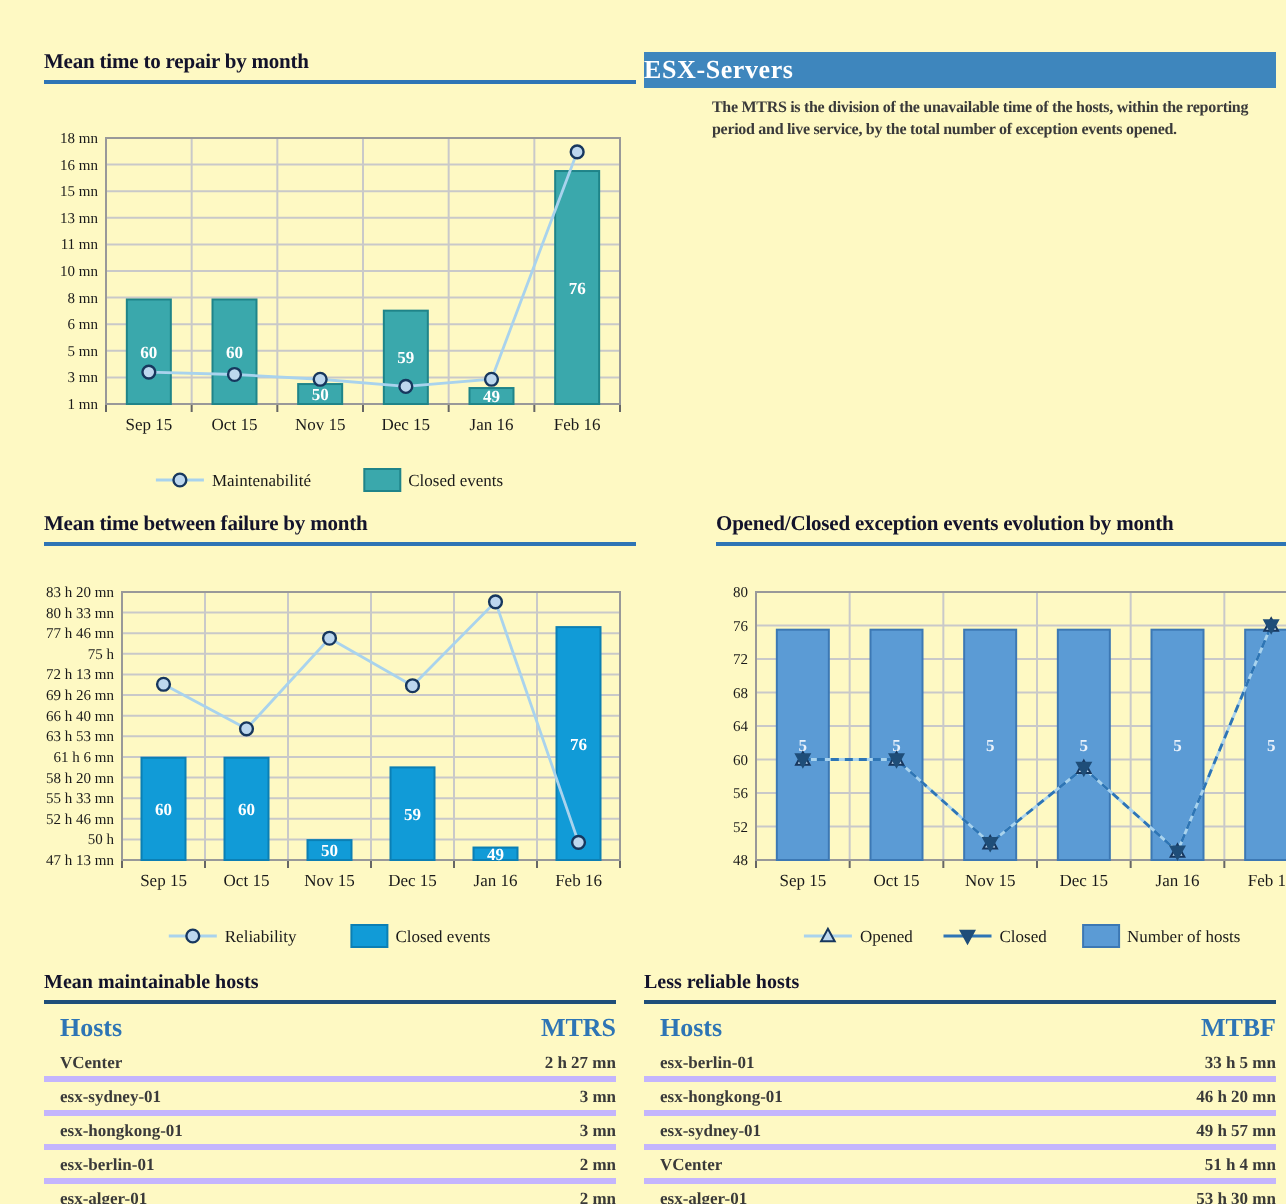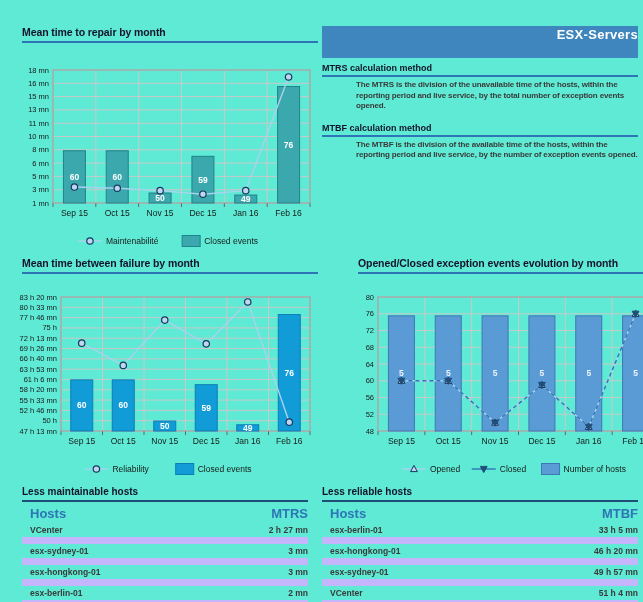--- a/index.html
+++ b/index.html
@@ -1,42 +1,42 @@
 <!DOCTYPE html>
 <html><head>
 <meta charset="utf-8">
 <style>
   html,body{margin:0;padding:0;background:#fff;}
-  .page{position:relative;width:643px;height:602px;background:#5eead4;
-        font-family:Liberation Sans, sans-serif;overflow:hidden;}
+  .page{position:relative;width:643px;height:602px;background:#fef9c3;
+        font-family:Liberation Serif, serif;overflow:hidden;}
   .chart-panel,.info-panel,.table-panel{position:absolute;}
   .pos-mttr{left:22px;top:26px;width:296px;}
   .info-panel{left:322px;top:26px;width:316px;}
   .pos-mtbf{left:22px;top:257px;width:296px;}
   .pos-events{left:322px;top:257px;width:316px;margin-left:36px;}
   .pos-tleft{left:22px;top:486px;width:286px;}
   .pos-tright{left:322px;top:486px;width:316px;}
 
   .chart-title{margin:0;font-size:10.5px;font-weight:bold;color:#13132B;
                padding-bottom:3px;border-bottom:2px solid #2E75B5;letter-spacing:-0.1px;}
   svg.chart{display:block;overflow:visible;margin-top:2px;}
 
   .info-header{background:#3E86BD;color:#ffffff;font-weight:bold;font-size:13px;
-               text-align:right;height:32px;line-height:18px;letter-spacing:0.3px;}
+               text-align:left;height:18px;line-height:18px;letter-spacing:0.3px;}
   .info-section{margin-top:11px;}
   .info-section.first{margin-top:5px;}
   .info-heading{font-size:9px;font-weight:bold;color:#13132B;padding-bottom:2px;
                 border-bottom:2px solid #2E75B5;}
   .info-body{margin-top:3px;font-size:8px;font-weight:bold;color:#3A3A3A;
              line-height:1.32;letter-spacing:-0.15px;margin-left:34px;}
 
   .table-title{margin:0;font-size:10px;font-weight:bold;color:#13132B;
                padding-bottom:3px;border-bottom:2px solid #1F4E79;}
   .t-head{display:flex;padding:4px 0 2px;color:#2E75B5;font-size:13px;font-weight:bold;}
-  .t-row{display:flex;border-bottom:7px solid #c4b5fd;font-size:8.5px;
+  .t-row{display:flex;border-bottom:3px solid #c4b5fd;font-size:8.5px;
          font-weight:bold;color:#3A3A3A;padding:2px 0;}
   .t-col-host{flex:1;padding-left:8px;}
   .t-col-val{width:72px;text-align:right;}
   .pos-tright .t-col-val{width:106px;}
 </style>
 </head>
 <body>
 
 <div class="page">
 
@@ -109,26 +109,21 @@
         <circle cx="67.95" cy="196" r="3.2" fill="#BDD7EE" stroke="#17375E" stroke-width="1.2"></circle>
         <text x="83.95" y="199" font-size="8.5" fill="#1A1A1A">Maintenabilité</text>
         <rect x="160.14999999999998" y="190.5" width="18" height="11" fill="#3AA8AC" stroke="#1F8489" stroke-width="1"></rect>
         <text x="182.14999999999998" y="199" font-size="8.5" fill="#1A1A1A">Closed events</text>
       </svg>
   </section>
 
   <aside class="info-panel">
     <div class="info-header">ESX-Servers</div>
     <div class="info-section first">
-      <div class="info-heading">MTRS calculation method</div>
       <div class="info-body">The MTRS is the division of the unavailable time of the hosts, within the reporting period and live service, by the total number of exception events opened.</div>
-    </div>
-    <div class="info-section">
-      <div class="info-heading">MTBF calculation method</div>
-      <div class="info-body">The MTBF is the division of the available time of the hosts, within the reporting period and live service, by the number of exception events opened.</div>
     </div>
   </aside>
 
   <section class="chart-panel pos-mtbf">
     <h2 class="chart-title">Mean time between failure by month</h2>
     <svg class="chart" width="296" height="206">
         <line x1="39" y1="21" x2="288" y2="21" stroke="#C9C9C9" stroke-width="1"></line>
         <text x="35" y="23.5" text-anchor="end" font-size="7.5" fill="#1A1A1A">83 h 20 mn</text>
         <line x1="39" y1="31.307692307692307" x2="288" y2="31.307692307692307" stroke="#C9C9C9" stroke-width="1"></line>
         <text x="35" y="33.80769230769231" text-anchor="end" font-size="7.5" fill="#1A1A1A">80 h 33 mn</text>
@@ -277,21 +272,21 @@
         <text x="71.95" y="196" font-size="8.5" fill="#1A1A1A">Opened</text>
         <line x1="113.75" y1="193" x2="137.75" y2="193" stroke="#2E75B5" stroke-width="1.4"></line>
         <path d="M 125.75 196.6 L 129.15 190.4 L 122.35 190.4 Z" fill="#1F4E79" stroke="#1F4E79" stroke-width="1"></path>
         <text x="141.75" y="196" font-size="8.5" fill="#1A1A1A">Closed</text>
         <rect x="183.55" y="187.5" width="18" height="11" fill="#5B9BD5" stroke="#3C78B4" stroke-width="1"></rect>
         <text x="205.55" y="196" font-size="8.5" fill="#1A1A1A">Number of hosts</text>
       </svg>
   </section>
 
   <section class="table-panel pos-tleft">
-    <h2 class="table-title">Less maintainable hosts</h2>
+    <h2 class="table-title">Mean maintainable hosts</h2>
     <div class="t-head">
       <span class="t-col-host">Hosts</span>
       <span class="t-col-val">MTRS</span>
     </div>
     <div>
         <div class="t-row">
           <span class="t-col-host">VCenter</span>
           <span class="t-col-val">2 h 27 mn</span>
         </div>
         <div class="t-row">

